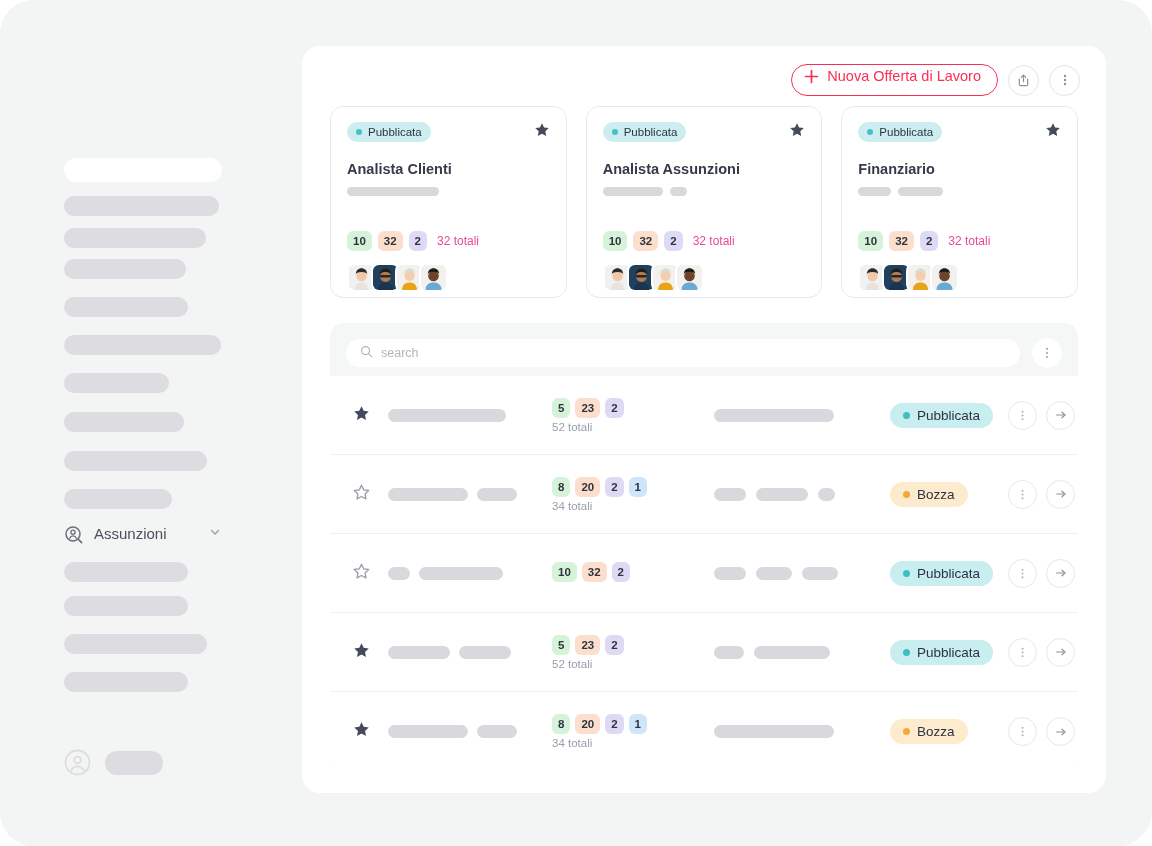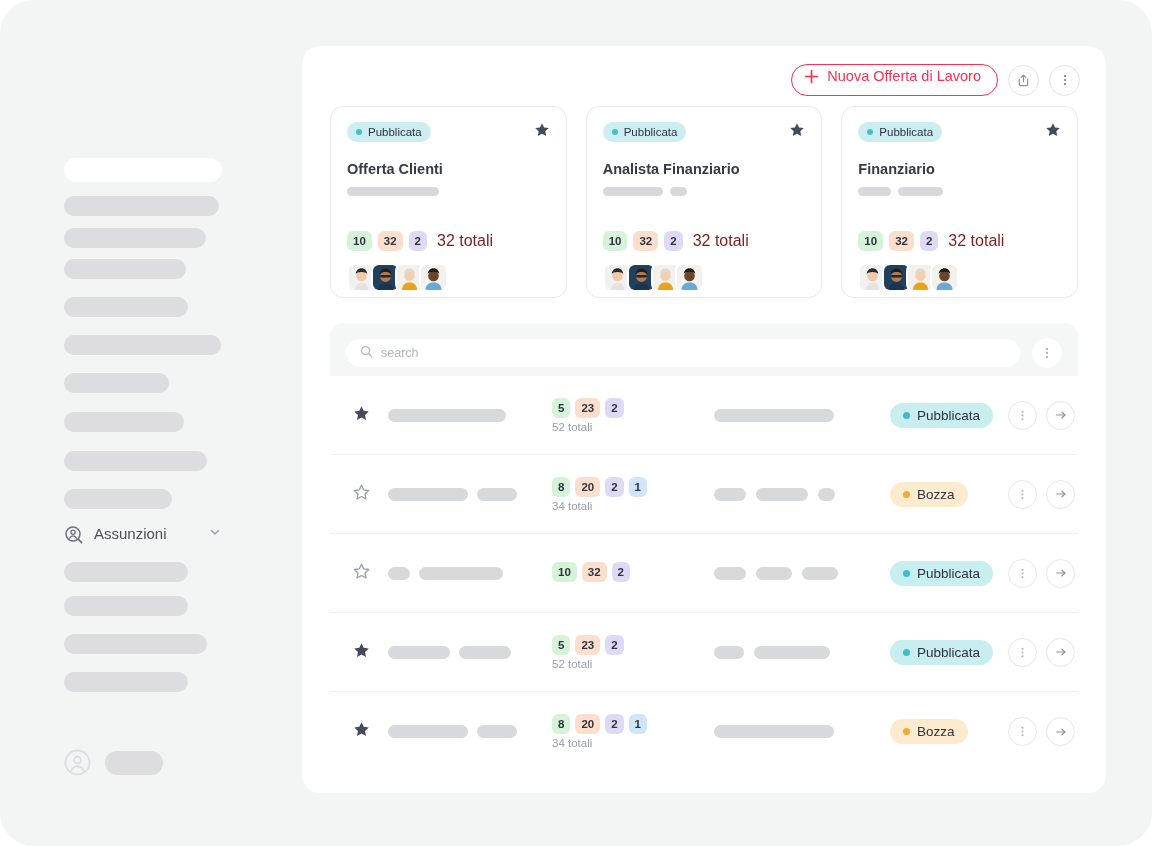--- a/index.html
+++ b/index.html
@@ -217,22 +217,22 @@
     display: flex;
     align-items: center;
     justify-content: center;
     box-sizing: border-box;
   }
   .c-green  { background: #d4f3d8; color: #2f3440; }
   .c-orange { background: #fbdfcc; color: #2f3440; }
   .c-purple { background: #dedaf5; color: #2f3440; }
   .c-blue   { background: #cfe6fa; color: #2f3440; }
   .count-total {
-    font-size: 16px;
-    color: #7f1d1d;
+    font-size: 12px;
+    color: #ec4899;
     margin-left: 4px;
     white-space: nowrap;
   }
   .avatars {
     position: absolute;
     left: 16px;
     top: 156px;
     display: flex;
   }
   .av {
@@ -478,21 +478,21 @@
           <span class="chip-status">
             <span class="chip-dot"></span>
             <span>Pubblicata</span>
           </span>
           <span class="star">
             <svg viewBox="0 0 16 16" width="16" height="16">
               <path d="M8 1.2l2.05 4.3 4.7.6-3.45 3.25.9 4.65L8 11.7 3.8 14l.9-4.65L1.25 6.1l4.7-.6z" fill="#444a5c"></path>
             </svg>
           </span>
         </div>
-        <div class="card-title">Offerta Clienti</div>
+        <div class="card-title">Analista Clienti</div>
         <div class="card-sub">
           <span class="b" style="width:92px"></span>
         </div>
         <div class="card-counts">
           <span class="count-pill c-green">10</span>
           <span class="count-pill c-orange">32</span>
           <span class="count-pill c-purple">2</span>
           <span class="count-total">32 totali</span>
         </div>
         <div class="avatars">
@@ -529,21 +529,21 @@
           <span class="chip-status">
             <span class="chip-dot"></span>
             <span>Pubblicata</span>
           </span>
           <span class="star">
             <svg viewBox="0 0 16 16" width="16" height="16">
               <path d="M8 1.2l2.05 4.3 4.7.6-3.45 3.25.9 4.65L8 11.7 3.8 14l.9-4.65L1.25 6.1l4.7-.6z" fill="#444a5c"></path>
             </svg>
           </span>
         </div>
-        <div class="card-title">Analista Finanziario</div>
+        <div class="card-title">Analista Assunzioni</div>
         <div class="card-sub">
           <span class="b" style="width:60px"></span>
           <span class="b" style="width:17px"></span>
         </div>
         <div class="card-counts">
           <span class="count-pill c-green">10</span>
           <span class="count-pill c-orange">32</span>
           <span class="count-pill c-purple">2</span>
           <span class="count-total">32 totali</span>
         </div>

